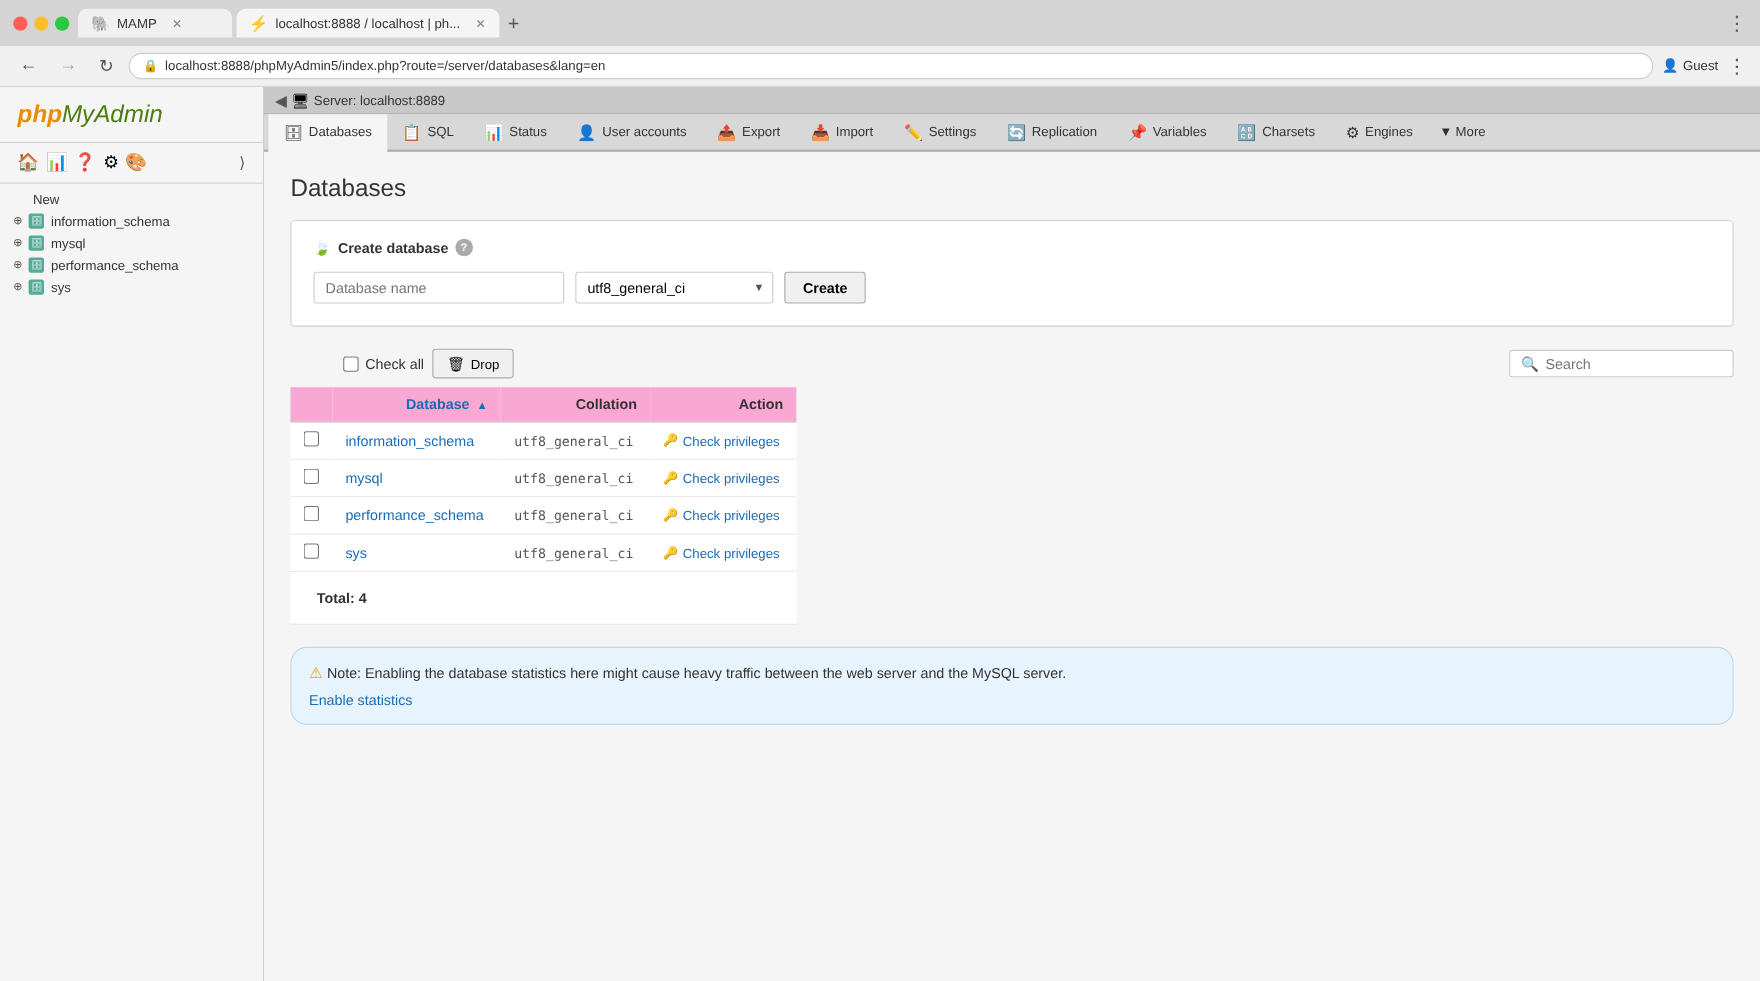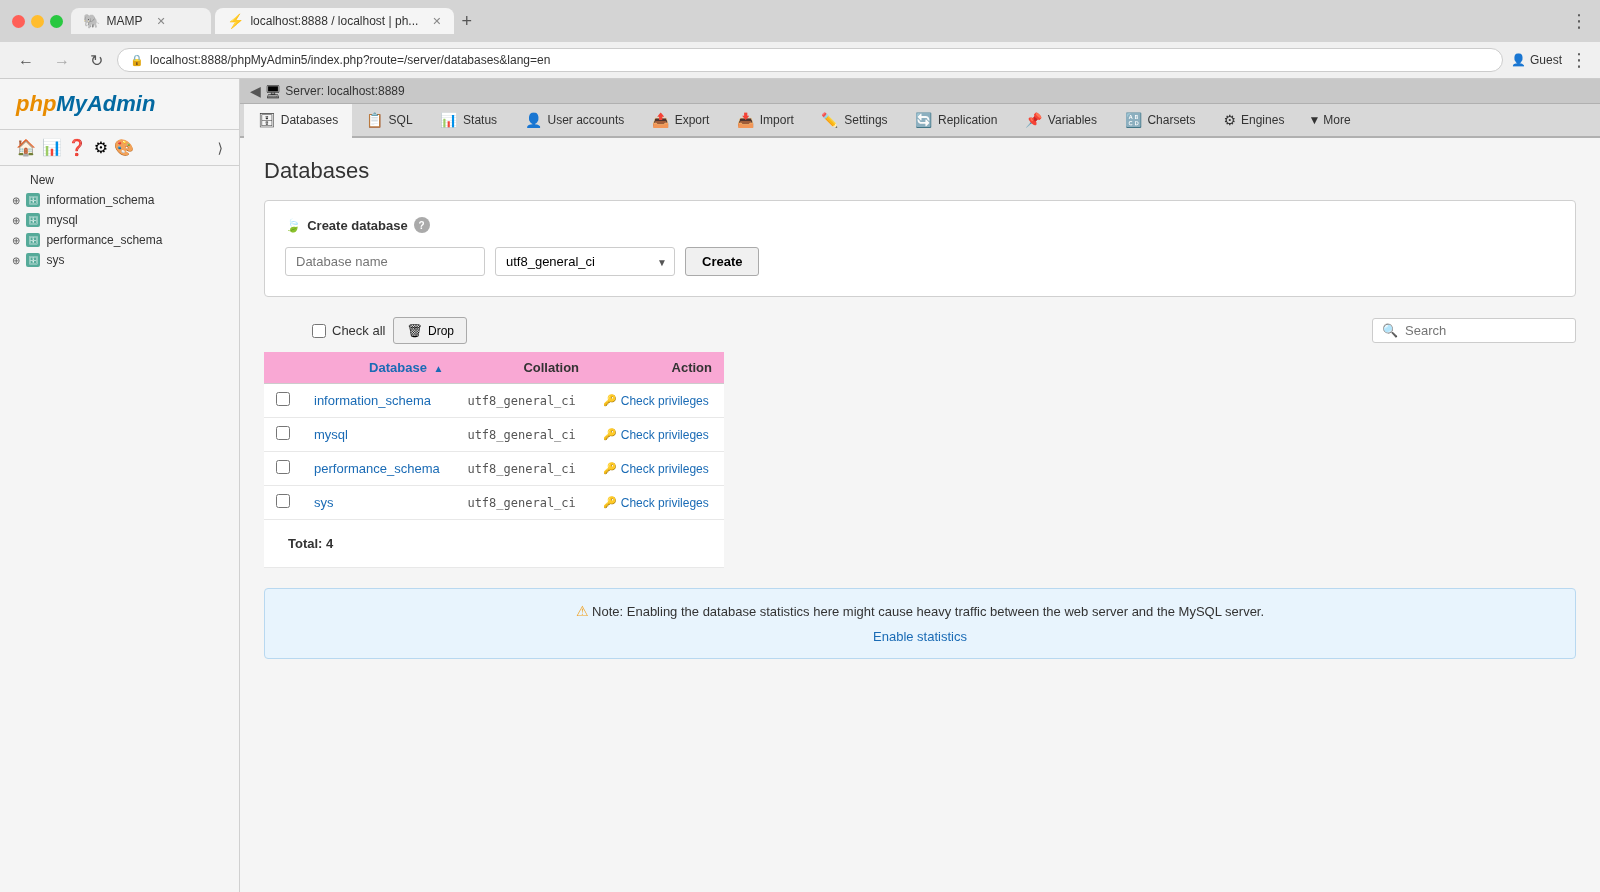--- a/index.html
+++ b/index.html
@@ -27,21 +27,21 @@
     .browser-menu-btn { background: none; border: none; font-size: 18px; color: #555; cursor: pointer; }
     .browser-profile { display: flex; align-items: center; gap: 4px; font-size: 12px; color: #333; }
 
     
     .app-container { display: flex; background: #f0f0f0; min-height: 820px; }
 
     
     .sidebar { width: 240px; background: #f5f5f5; border-right: 1px solid #d0d0d0; flex-shrink: 0; }
     .sidebar-logo { padding: 12px 16px; border-bottom: 1px solid #d0d0d0; }
     .sidebar-logo .php { color: #e88c00; font-weight: bold; font-size: 22px; font-style: italic; }
-    .sidebar-logo .myadmin { color: #0369a1; font-weight: bold; font-size: 22px; font-style: italic; }
+    .sidebar-logo .myadmin { color: #4d7c0f; font-weight: normal; font-size: 22px; font-style: italic; }
     .sidebar-icons { display: flex; gap: 6px; padding: 8px 16px; border-bottom: 1px solid #d0d0d0; }
     .sidebar-icon { font-size: 16px; cursor: pointer; }
     .sidebar-nav-labels { display: flex; gap: 10px; padding: 6px 16px; border-bottom: 1px solid #d0d0d0; font-size: 12px; color: #555; }
     .sidebar-nav-label { cursor: pointer; color: #1a6bb5; }
     .sidebar-tree { padding: 4px 0; }
     .sidebar-tree-item { padding: 3px 12px; display: flex; align-items: center; gap: 6px; cursor: pointer; font-size: 12px; color: #333; }
     .sidebar-tree-item.new-item { color: #333; font-weight: normal; padding-left: 24px; }
     .tree-db-icon { width: 14px; height: 14px; background: #5a9; border-radius: 2px; display: inline-flex; align-items: center; justify-content: center; font-size: 8px; color: white; }
     .expand-icon { color: #555; font-size: 10px; }
 
@@ -63,21 +63,21 @@
 
     
     .page-body { padding: 20px 24px; }
     .page-title { font-size: 22px; font-weight: normal; color: #333; margin-bottom: 16px; }
 
     
     .create-db-section { background: white; border: 1px solid #d0d0d0; border-radius: 4px; padding: 16px 20px 20px; margin-bottom: 20px; }
     .create-db-header { font-size: 13px; font-weight: bold; color: #333; margin-bottom: 14px; display: flex; align-items: center; gap: 6px; cursor: pointer; }
     .create-db-help { display: inline-flex; align-items: center; justify-content: center; width: 16px; height: 16px; background: #aaa; border-radius: 50%; color: white; font-size: 10px; cursor: pointer; }
     .create-db-form { display: flex; align-items: center; gap: 10px; }
-    .db-name-input { padding: 6px 10px; border: 1px solid #ccc; border-radius: 3px; font-size: 13px; width: 200px; }
+    .db-name-input { padding: 6px 10px; border: 1px solid #ccc; border-radius: 3px; font-size: 13px; width: 228px; }
     .collation-select { padding: 6px 10px; border: 1px solid #ccc; border-radius: 3px; font-size: 13px; background: white; min-width: 180px; cursor: pointer; appearance: none; padding-right: 24px; }
     .select-wrapper { position: relative; display: inline-block; }
     .select-arrow { position: absolute; right: 8px; top: 50%; transform: translateY(-50%); font-size: 10px; color: #555; pointer-events: none; }
     .create-btn { padding: 6px 16px; background: #f0f0f0; border: 1px solid #aaa; border-radius: 3px; font-size: 13px; font-weight: bold; cursor: pointer; }
 
     
     .db-table-controls { display: flex; align-items: center; justify-content: space-between; margin-bottom: 8px; padding-left: 48px; }
     .db-table-controls-left { display: flex; align-items: center; gap: 8px; }
     .check-all-area { display: flex; align-items: center; gap: 6px; }
     .check-all-cb { width: 14px; height: 14px; cursor: pointer; }
@@ -95,21 +95,21 @@
     .sort-arrow { font-size: 10px; margin-left: 3px; }
     .db-table td { padding: 8px 12px; border-bottom: 1px solid #e8e8e8; font-size: 13px; }
     .db-name-link { color: #1a6bb5; text-decoration: none; cursor: pointer; }
     .collation-mono { font-family: monospace; font-size: 12px; color: #555; }
     .check-privileges-link { color: #1a6bb5; text-decoration: none; font-size: 12px; cursor: pointer; display: flex; align-items: center; gap: 4px; }
     .action-icon { font-size: 11px; }
     .row-checkbox { width: 14px; height: 14px; cursor: pointer; }
     .total-row { padding: 8px 12px; font-size: 13px; font-weight: bold; color: #333; }
 
     
-    .note-box { background: #e8f4fd; border: 1px solid #b8d8f0; border-radius: 4px; padding: 14px 16px; margin-top: 20px; text-align: center; }
+    .note-box { background: #e8f4fd; border: 1px solid #b8d8f0; border-radius: 15px; padding: 14px 16px; margin-top: 20px; }
     .note-text { font-size: 13px; color: #333; margin-bottom: 10px; }
     .note-icon { color: #f0a020; font-size: 14px; }
     .enable-stats-link { color: #1a6bb5; text-decoration: none; font-size: 13px; cursor: pointer; }
 
     
     .collapse-arrow { cursor: pointer; color: #555; font-size: 14px; }
   </style>
 </head>
 <body>
 

